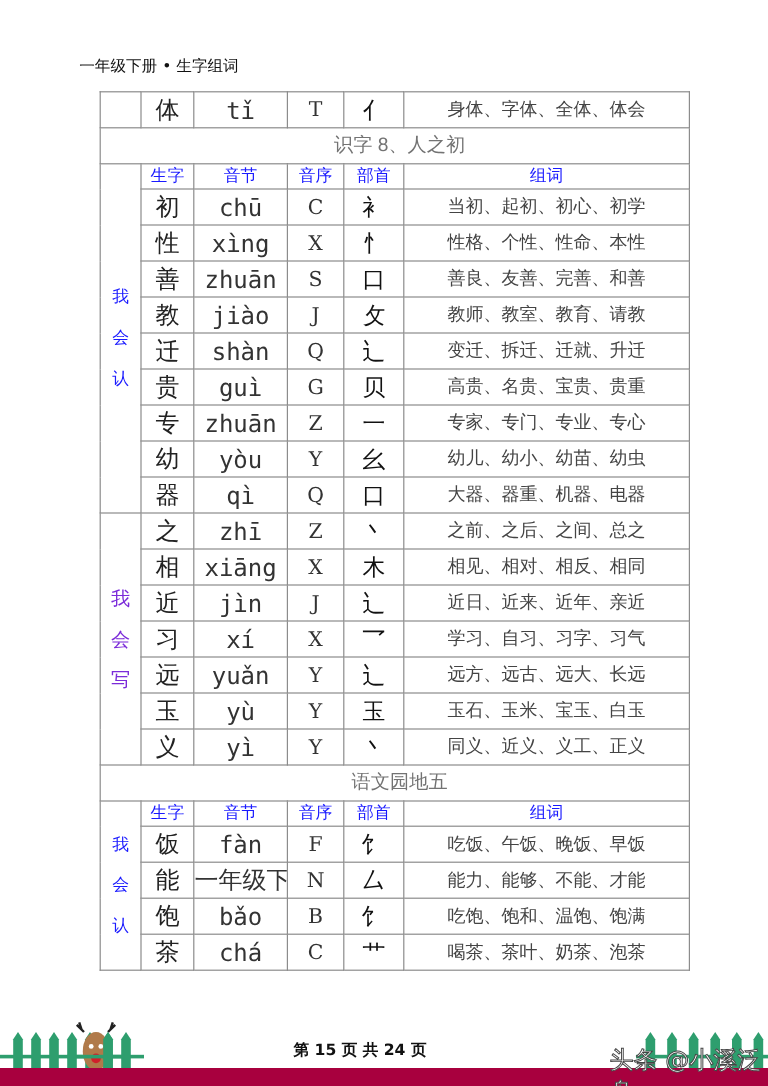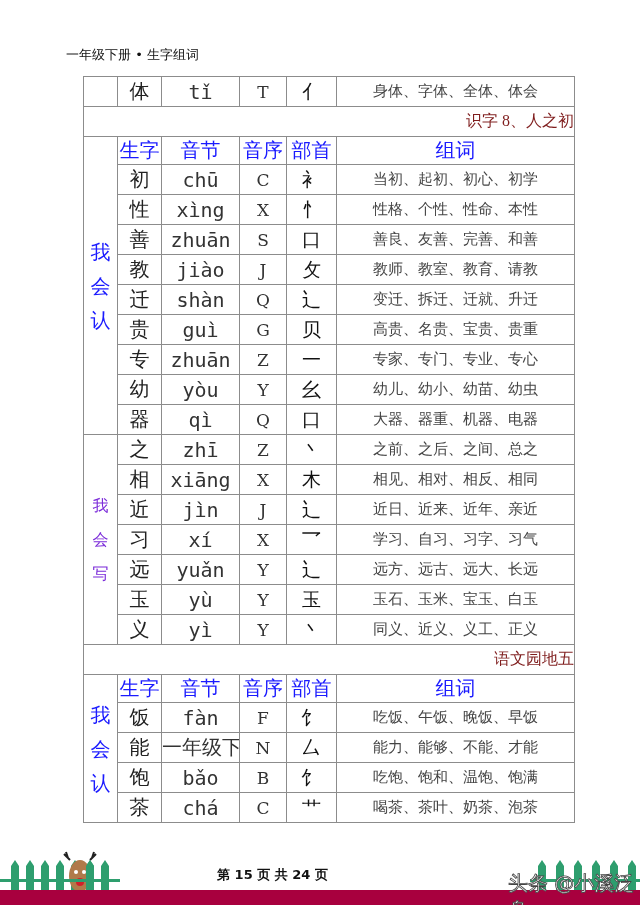--- a/index.html
+++ b/index.html
@@ -6,34 +6,34 @@
   body { width:640px; height:905px; background:#fff; position:relative; overflow:hidden;
          font-family:"DejaVu Serif","Liberation Serif",serif; color:#222; }
   .doc-header { position:absolute; left:66px; top:46px; font-size:13px; color:#111;
                 font-family:"DejaVu Sans","Liberation Sans",sans-serif; }
   table.vocab { position:absolute; left:83px; top:76px; border-collapse:collapse; table-layout:fixed; width:491px; }
   table.vocab td { border:1px solid #8c8c8c; padding:0; text-align:center; vertical-align:middle;
                    overflow:hidden; white-space:nowrap; }
   col.c0 { width:34px; } col.c1 { width:44px; } col.c2 { width:78px; }
   col.c3 { width:47px; } col.c4 { width:50px; } col.c5 { width:238px; }
   tr.data td { height:29px; }
-  tr.hdr td { height:20px; color:#1a1aff; font-size:20px; font-family:"DejaVu Sans","Liberation Sans",sans-serif; }
-  tr.section td { height:29px; text-align:right; padding-left:8px; font-size:16px; color:#7f1d1d;
-                  font-family:Liberation Serif, serif; }
+  tr.hdr td { height:20px; color:#1a1aff; font-size:14px; font-family:"DejaVu Sans","Liberation Sans",sans-serif; }
+  tr.section td { height:29px; text-align:center; padding-left:8px; font-size:16px; color:#737373;
+                  font-family:Liberation Sans, sans-serif; }
   td.char { font-size:20px; color:#222; }
   td.pinyin { font-size:20px; font-family:"DejaVu Sans Mono","Liberation Mono",monospace; color:#333; }
   td.order { font-size:17px; color:#333; }
   td.radical { font-size:19px; color:#111; }
   td.words { font-size:15px; text-align:left; padding-left:8px; color:#444;
              font-family:"DejaVu Sans","Liberation Sans",sans-serif;margin-left:28px; }
   td.group { color:#7b2bd9; font-size:16px; line-height:34px; white-space:normal;
              font-family:"DejaVu Sans","Liberation Sans",sans-serif; }
   td.group span { display:block; }
   .footer-band { position:absolute; left:0; top:890px; width:640px; height:15px; background:#a8003e; }
-  .page-num { position:absolute; left:0; width:545px; top:866px; text-align:center; font-size:13px; font-weight:bold;
+  .page-num { position:absolute; left:0; width:600px; top:866px; text-align:center; font-size:13px; font-weight:bold;
               font-family:"DejaVu Sans","Liberation Sans",sans-serif; color:#111; }
   .watermark { position:absolute; left:508px; top:870px; font-size:20px; color:#fff;
                -webkit-text-stroke:0.8px #444; font-family:"DejaVu Sans","Liberation Sans",sans-serif; }
   .fence { position:absolute; }
 </style>
 </head>
 <body>
 
 <div class="doc-header">一年级下册 • 生字组词</div>
 

